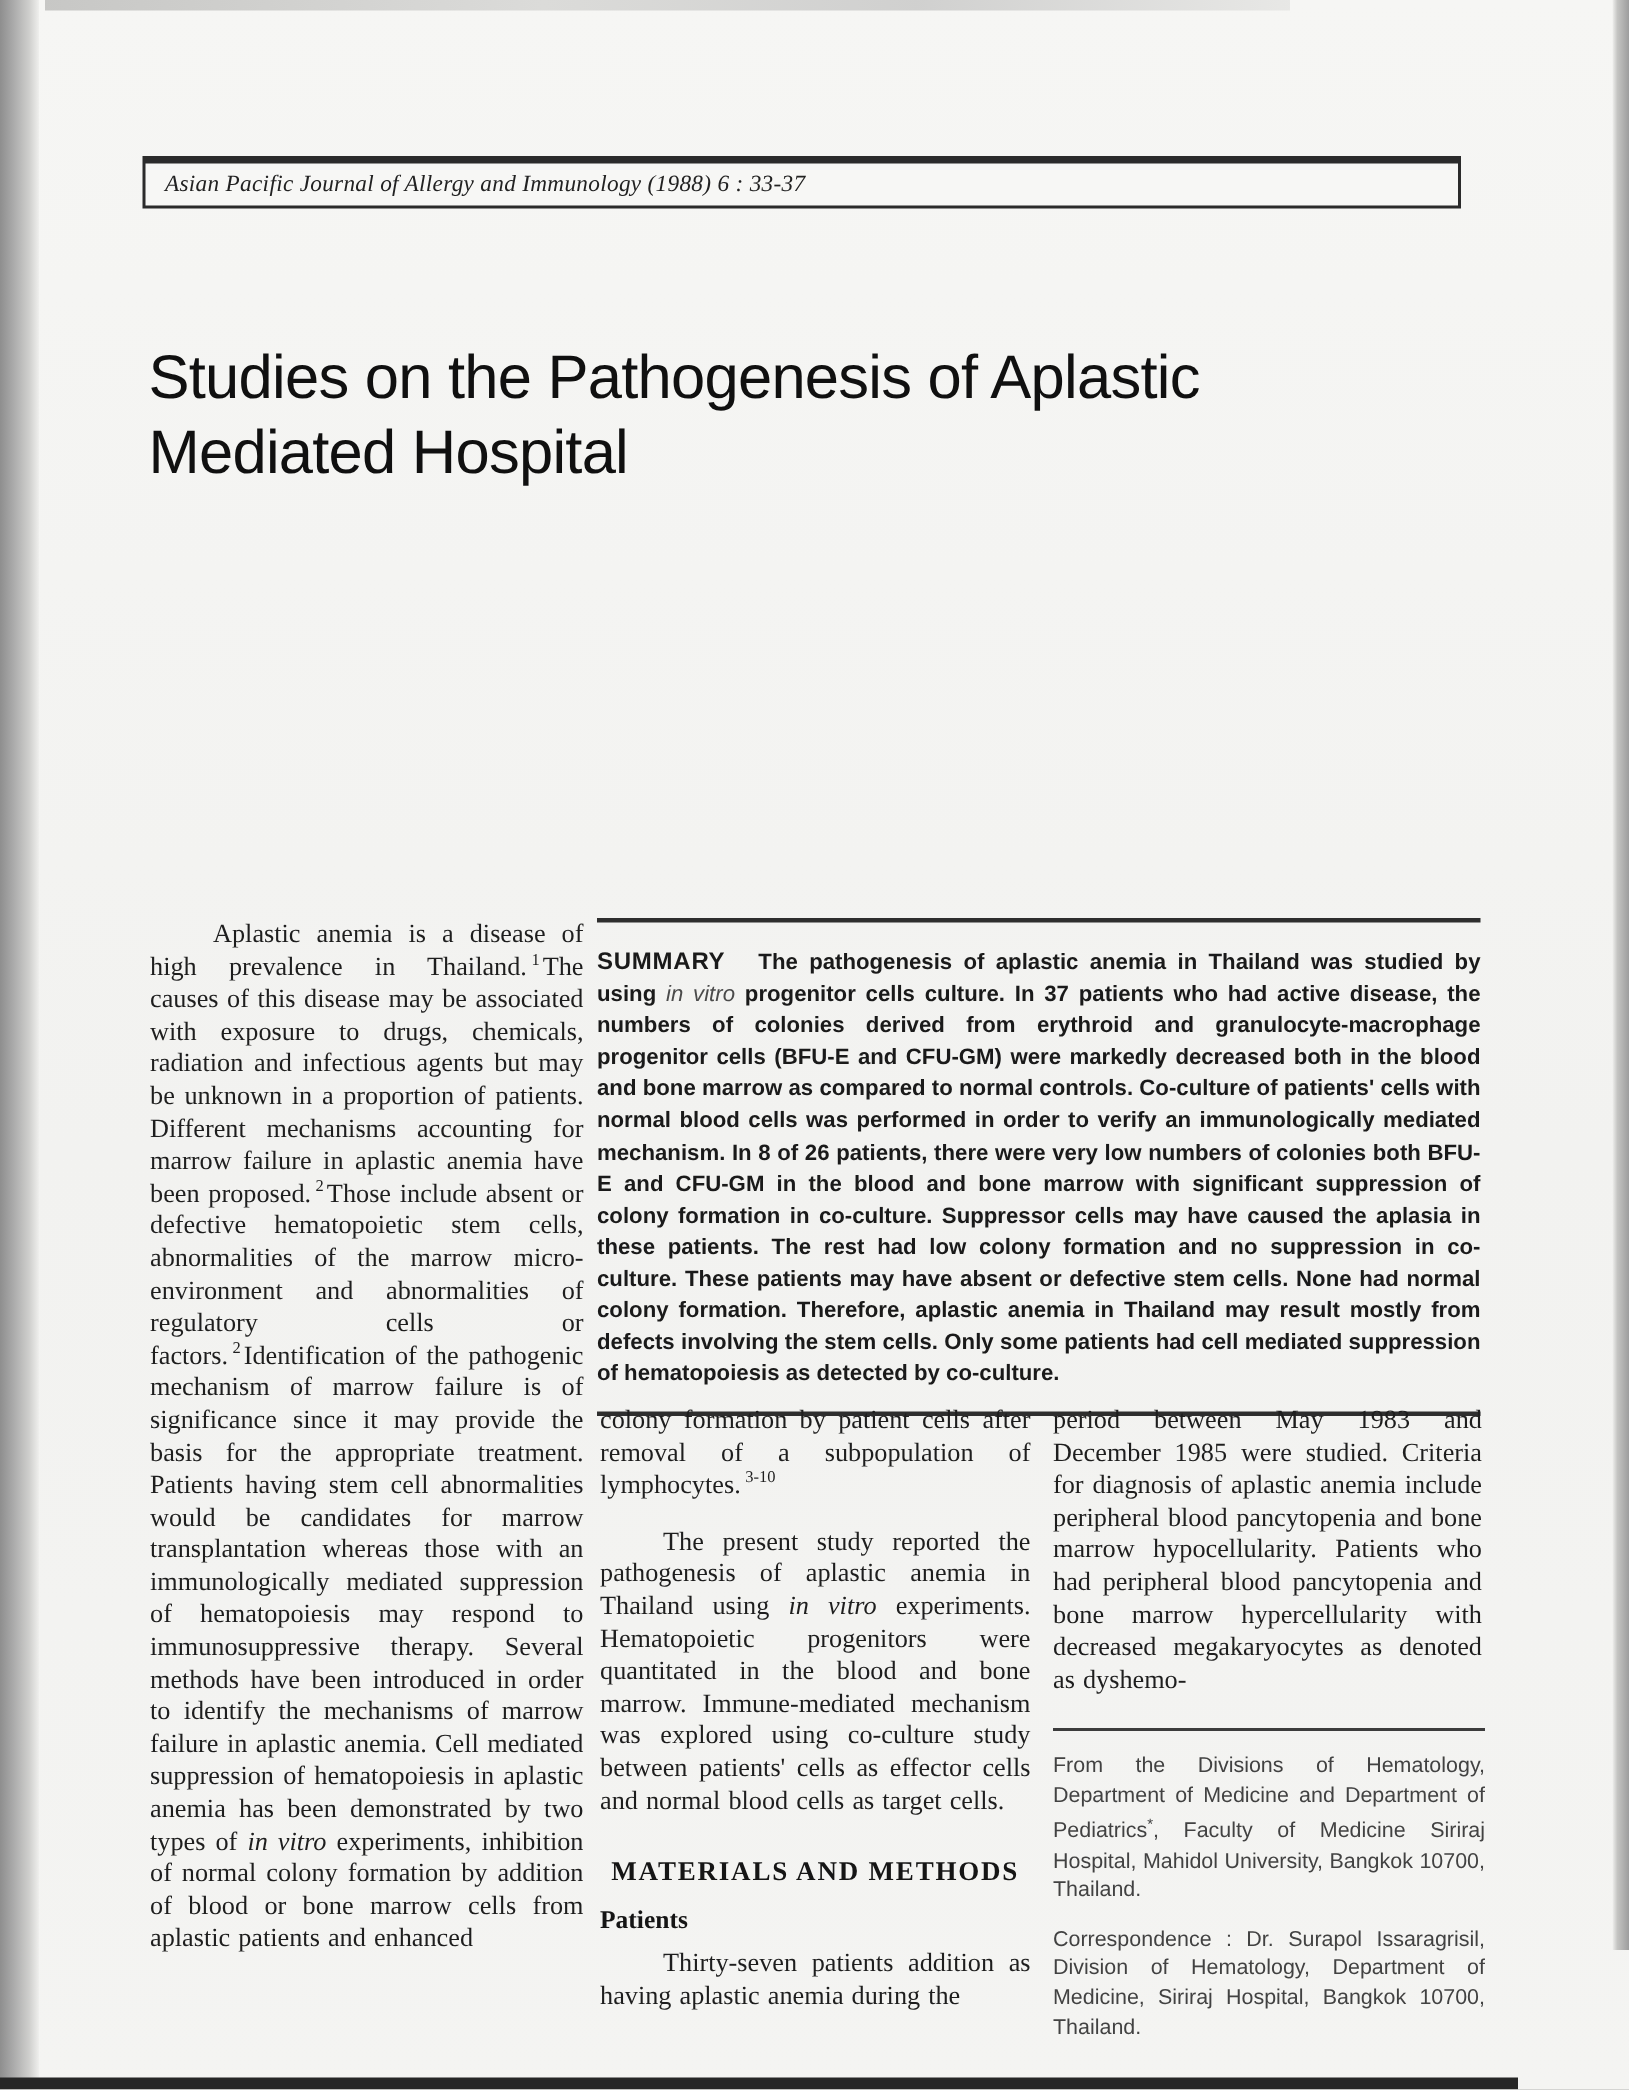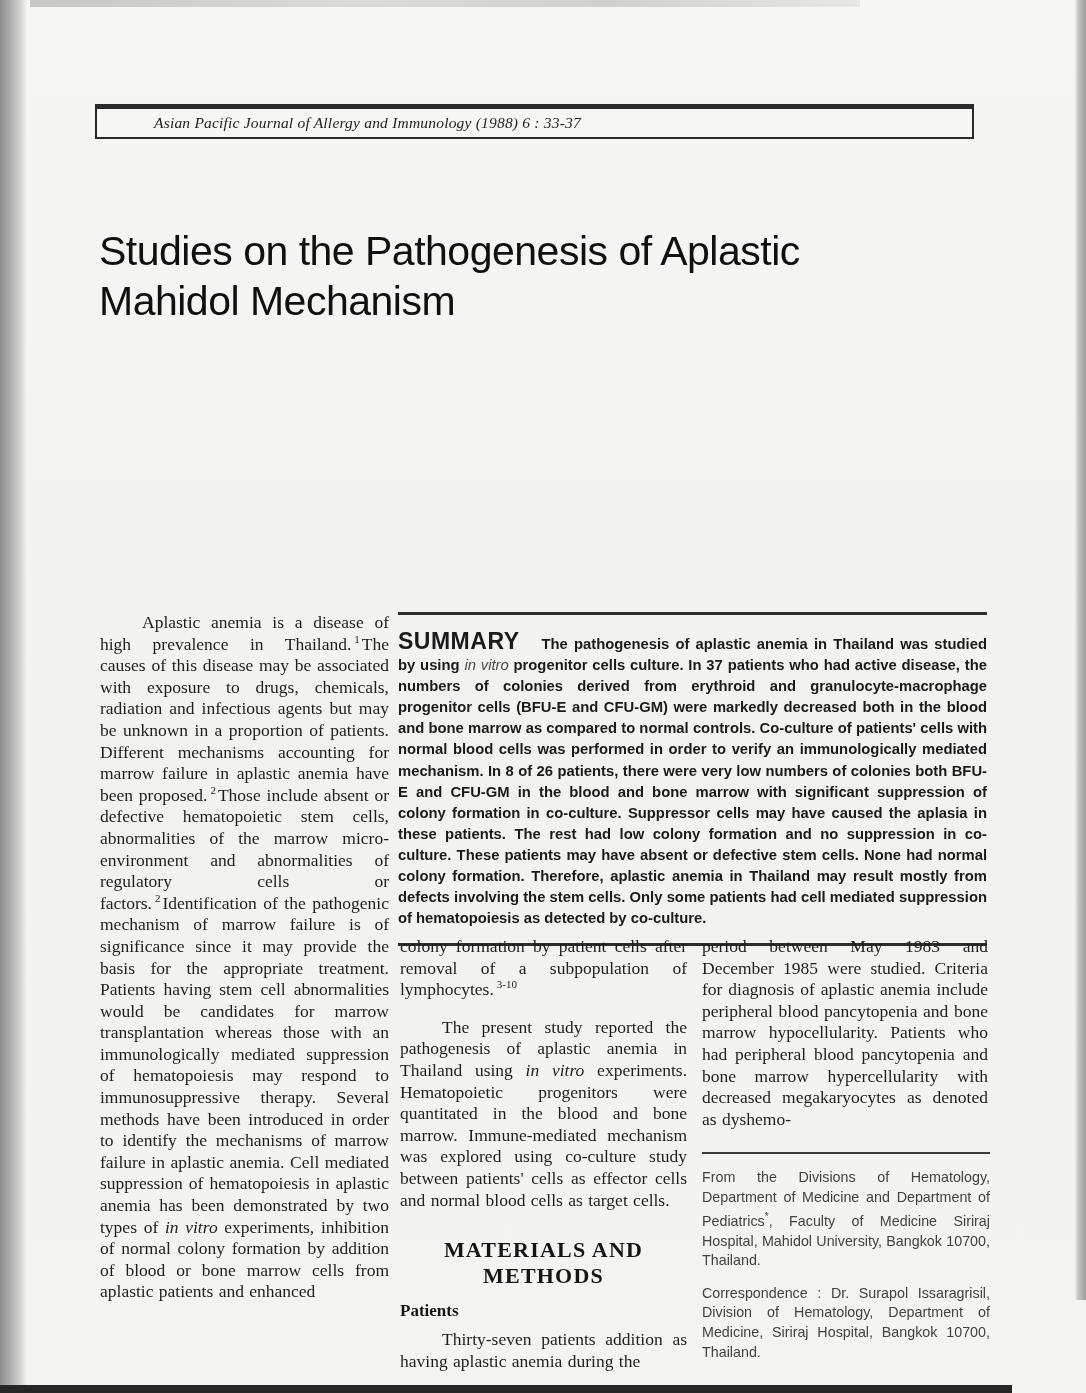--- a/index.html
+++ b/index.html
@@ -40,21 +40,20 @@
     border: 2px solid #2b2b2b; border-top-width: 5px;
     background: #f7f7f5;
     display: flex; align-items: center;
     padding: 0 13px;
   }
   .journal-citation {
     font-style: italic;
     font-size: 15.5px;
     color: #222;
     letter-spacing: 0.2px;
-    margin-left: 44px;
   }
 
   
   .title {
     position: absolute; left: 99px; top: 226px; width: 890px;
     margin: 0;
     font-family: "Liberation Sans", sans-serif;
     font-weight: normal;
     font-size: 41px;
     line-height: 50px;
@@ -105,30 +104,30 @@
   .summary-text {
     margin: 16px 0 14px 0;
     font-family: "Liberation Sans", sans-serif;
     font-weight: bold;
     font-size: 14.8px;
     line-height: 21.1px;
     text-align: justify;
     color: #1a1a1a;
   }
   .sum-label {
-    font-size: 23px;
+    font-size: 16px;
     letter-spacing: 0.5px;
     margin-right: 22px;
   }
   .sum-ital { font-style: italic; font-weight: 400; color: #4b4b4b; }
 
   
   .section-heading {
     margin: 26px 0 12px 0;
-    font-size: 22px;
+    font-size: 18px;
     font-weight: bold;
     text-align: center;
     letter-spacing: 1.2px;
     color: #151515;
   }
   .subsection-heading {
     margin: 0 0 8px 0;
     font-size: 17px;
     font-weight: bold;
     color: #151515;
@@ -157,21 +156,21 @@
   <div class="edge-left"></div>
   <div class="edge-right"></div>
   <div class="edge-bottom-bar"></div>
 
   <div class="header-box">
     <span class="journal-citation">Asian Pacific Journal of Allergy and Immunology (1988) 6 : 33-37</span>
   </div>
 
   <h1 class="title">
     <span class="title-line">Studies on the Pathogenesis of Aplastic</span>
-    <span class="title-line">Mahidol Mechanism</span>
+    <span class="title-line">Mediated Hospital</span>
   </h1>
 
   <div class="authors">
   </div>
 
   <div class="col left-col">
     <p class="body-text indent"><span>Aplastic anemia is a disease of high prevalence in Thailand.</span><sup class="ref">1</sup><span>The causes of this disease may be associated with exposure to drugs, chemicals, radiation and infectious agents but may be unknown in a proportion of patients. Different mechanisms accounting for marrow failure in aplastic anemia have been proposed.</span><sup class="ref">2</sup><span>Those include absent or defective hematopoietic stem cells, abnormalities of the marrow micro-environment and abnormalities of regulatory cells or factors.</span><sup class="ref">2</sup><span>Identification of the pathogenic mechanism of marrow failure is of significance since it may provide the basis for the appropriate treatment. Patients having stem cell abnormalities would be candidates for marrow transplantation whereas those with an immunologically mediated suppression of hematopoiesis may respond to immunosuppressive therapy. Several methods have been introduced in order to identify the mechanisms of marrow failure in aplastic anemia. Cell mediated suppression of hematopoiesis in aplastic anemia has been demonstrated by two types of </span><i>in vitro</i><span> experiments, inhibition of normal colony formation by addition of blood or bone marrow cells from aplastic patients and enhanced</span></p>
   </div>
 
   <div class="summary">

